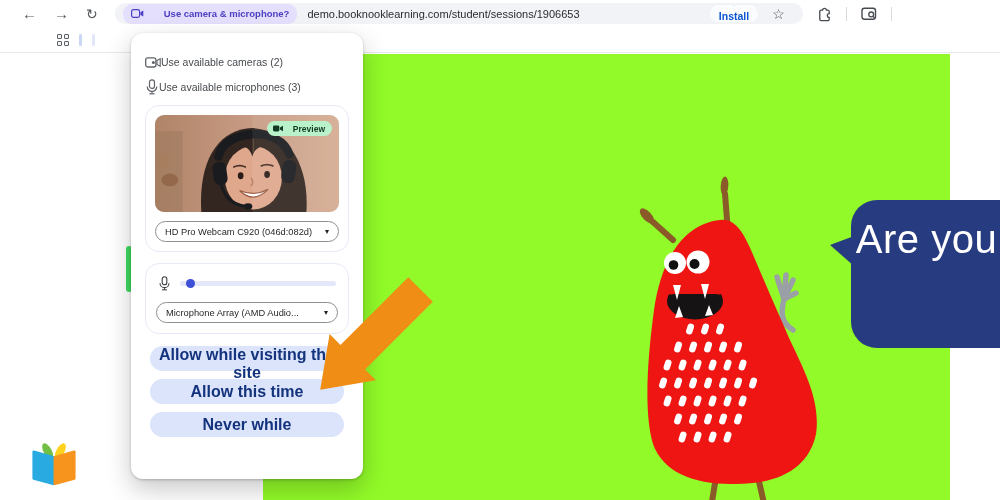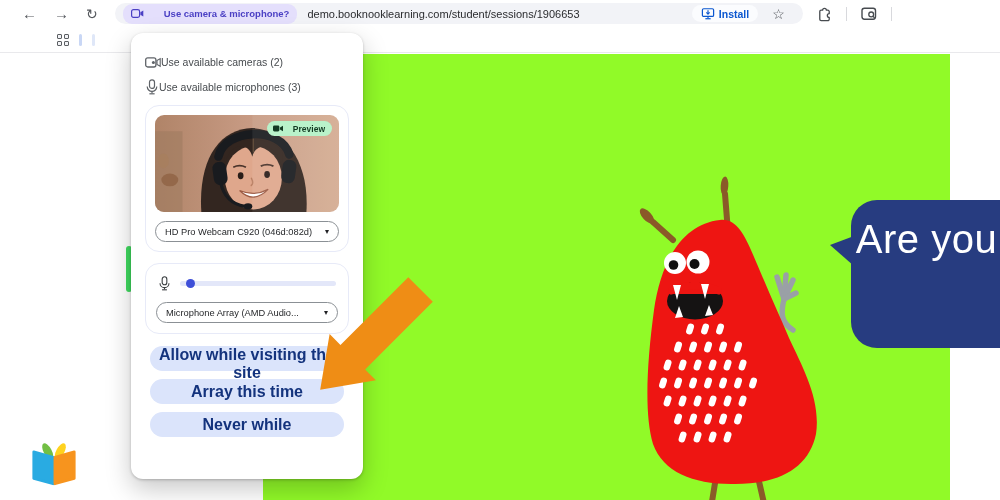--- a/index.html
+++ b/index.html
@@ -14,21 +14,21 @@
   .navicon.reload { font-size:14px; }
   .omnibox { width:688px; height:21px; background:#f2f3f7; border-radius:11px;
              display:flex; align-items:center; padding:0 8px; }
   .perm-chip { display:flex; align-items:center; gap:20px; height:20px; padding:0 8px;
                border-radius:9px; background:var(--chip-bg); color:var(--chip-text);
                font-size:9.5px; font-weight:bold; white-space:nowrap; cursor:pointer; }
   .url { margin-left:10px; font-size:11px; color:#2b2c2f; white-space:nowrap;text-align:right; }
   .grow { flex:1; }
   .install-chip { display:flex; align-items:center; gap:4px; height:17px; padding:0 9px;
                   background:#fbfcfe; border-radius:9px; color:var(--install-blue);
-                  font-size:10.5px; font-weight:bold; cursor:pointer; }
+                  font-size:10.5px; font-weight:bold; cursor:pointer;flex-direction:column; }
   .star { margin:0 10px 0 14px; font-size:14px; color:#4b4e53; cursor:pointer; }
   .tb-icon { margin-left:13px; cursor:pointer; flex:none; }
   .vsep { width:1px; height:14px; background:#d8d9dd; margin-left:13px; }
 
   .bookmarksbar { position:absolute; left:0; top:27px; width:1000px; height:26px;
                   display:flex; align-items:center; padding-left:57px; gap:10px;
                   background:#fff; border-bottom:1px solid #e9e9ec; z-index:6; }
   .gridicon { display:grid; grid-template-columns:5px 5px; gap:2px; cursor:pointer; }
   .gridicon i { width:5px; height:5px; border:1.6px solid #5c5f63; border-radius:1px; background:#f2f3f6; }
   .bm-ph { width:3px; height:12px; border-radius:2px; background:#c9d7f5; }
@@ -324,21 +324,21 @@
           <div class="dot"></div>
         </div>
       </div>
       <div class="select">
         <span>Microphone Array (AMD Audio...</span>
         <span class="caret">▾</span>
       </div>
     </div>
 
     <button class="dlg-btn first">Allow while visiting the site</button>
-    <button class="dlg-btn">Array this time</button>
+    <button class="dlg-btn">Allow this time</button>
     <button class="dlg-btn">Never while</button>
   </div>
 
   <svg class="arrow" viewBox="0 0 125 115">
     <polygon points="8,111 62.4,101.8 51.8,91.2 118,25 94,1 27.8,67.2 17.2,56.6" fill="var(--arrow-orange)"></polygon>
   </svg>
 
 </div>
 
 </body></html>

